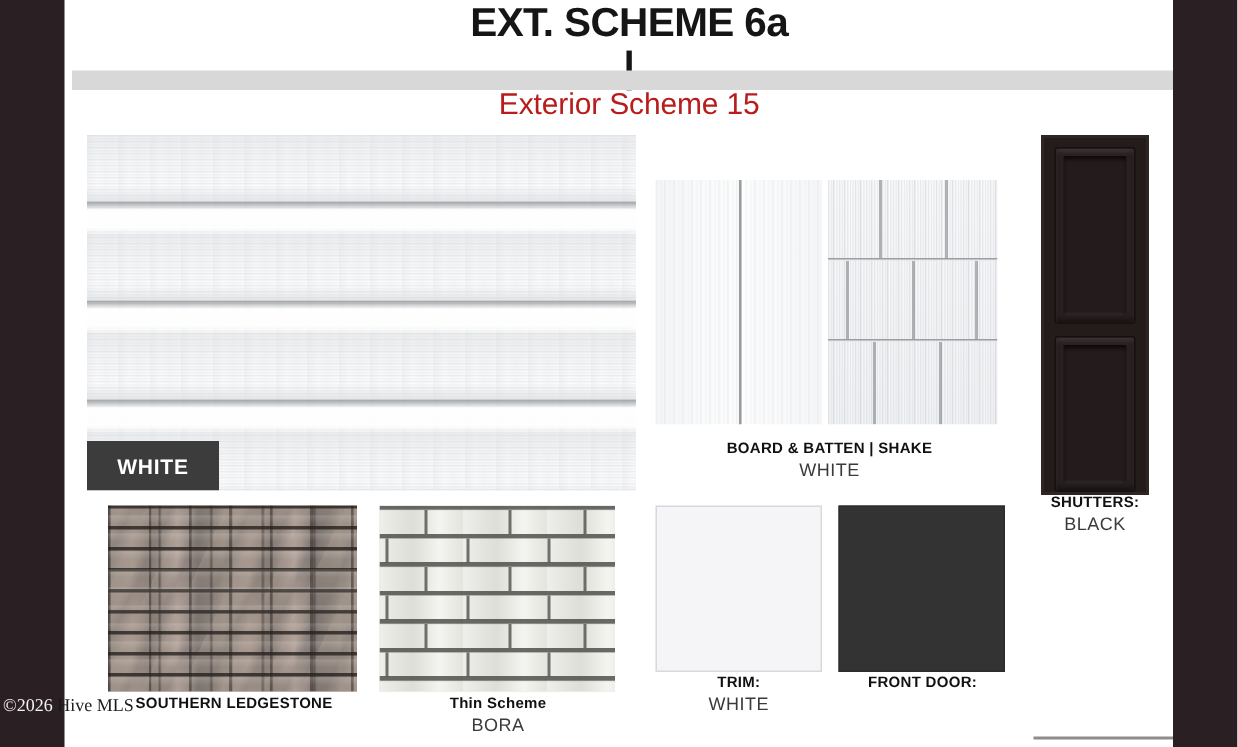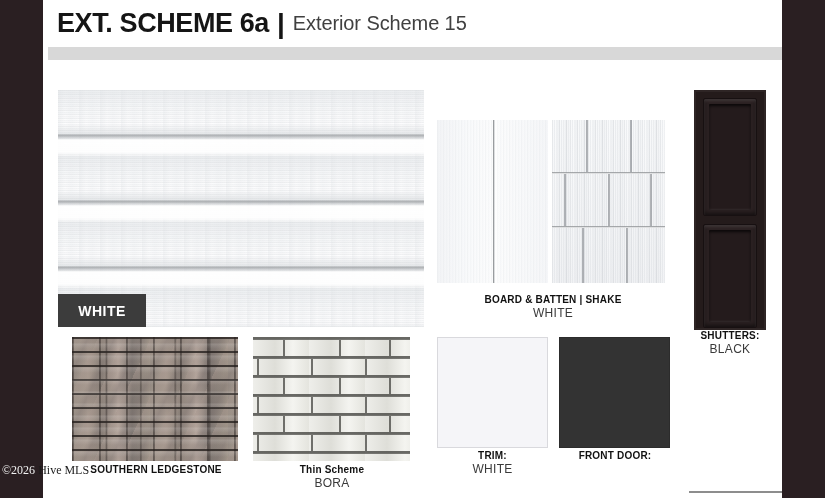--- a/index.html
+++ b/index.html
@@ -44,38 +44,39 @@
   
   #header {
     position: absolute;
     left: 0; top: 0;
     width: 739px; height: 47px;
     background: #ffffff;
     display: flex;
     align-items: center;
     padding-left: 14px;
     white-space: nowrap;
+    flex-direction: column;
   }
   #title-main {
     font-size: 27px;
     font-weight: 700;
     letter-spacing: -0.4px;
     color: #151515;
   }
   #title-divider {
     font-size: 28px;
     font-weight: 700;
     color: #151515;
     margin: 0 8px 0 8px;
     line-height: 1;
   }
   #title-sub {
     font-size: 20px;
     font-weight: 400;
-    color: #404040;
+    color: #b91c1c;
     letter-spacing: -0.1px;
   }
 
   #header-rule {
     position: absolute;
     left: 5px; top: 47px;
     width: 734px; height: 13px;
     background: #d8d8d8;
   }
 

